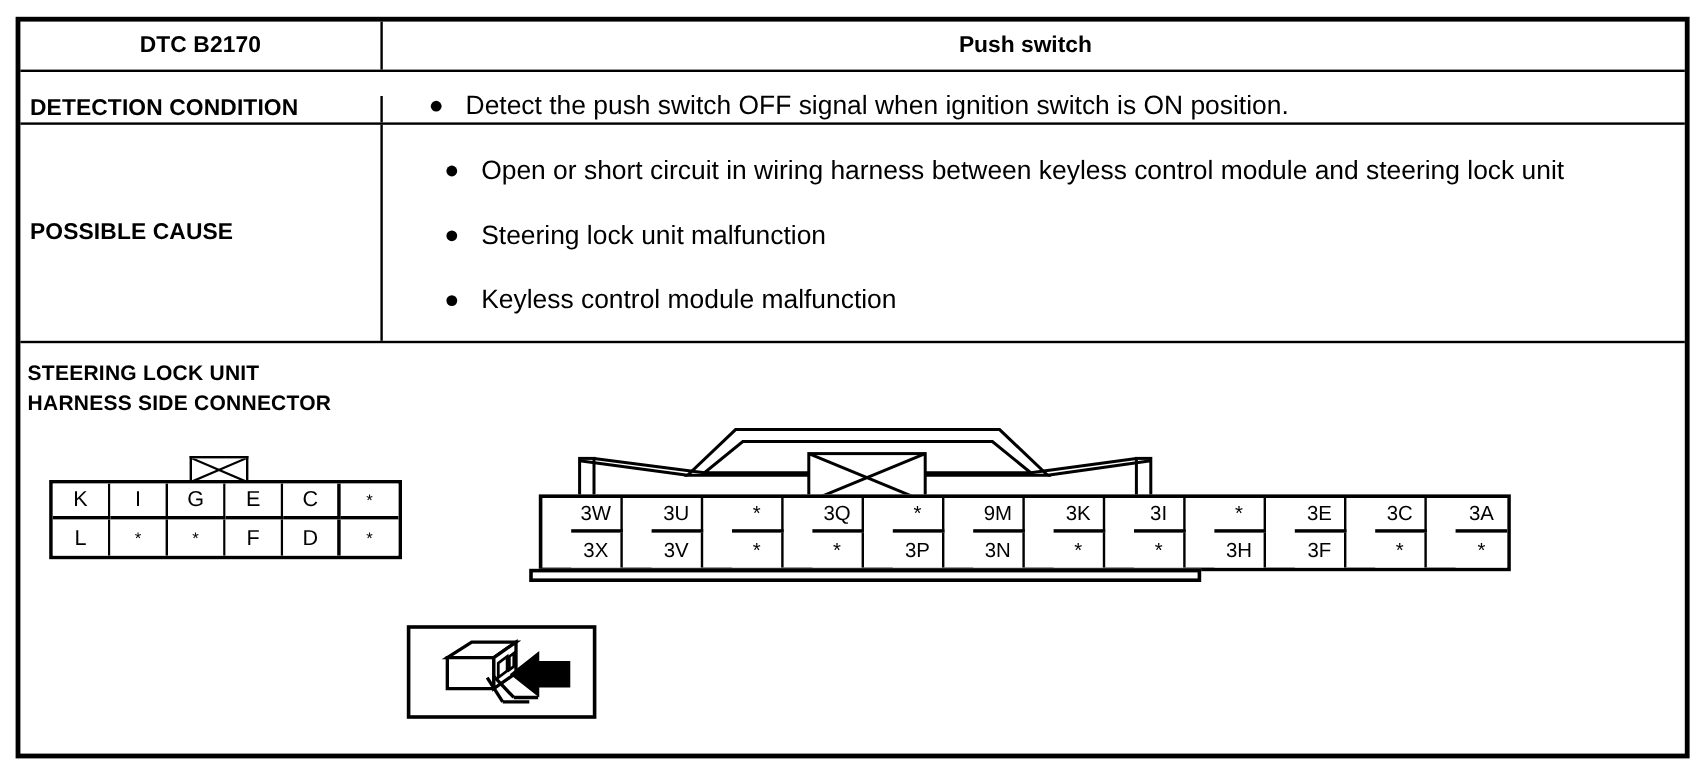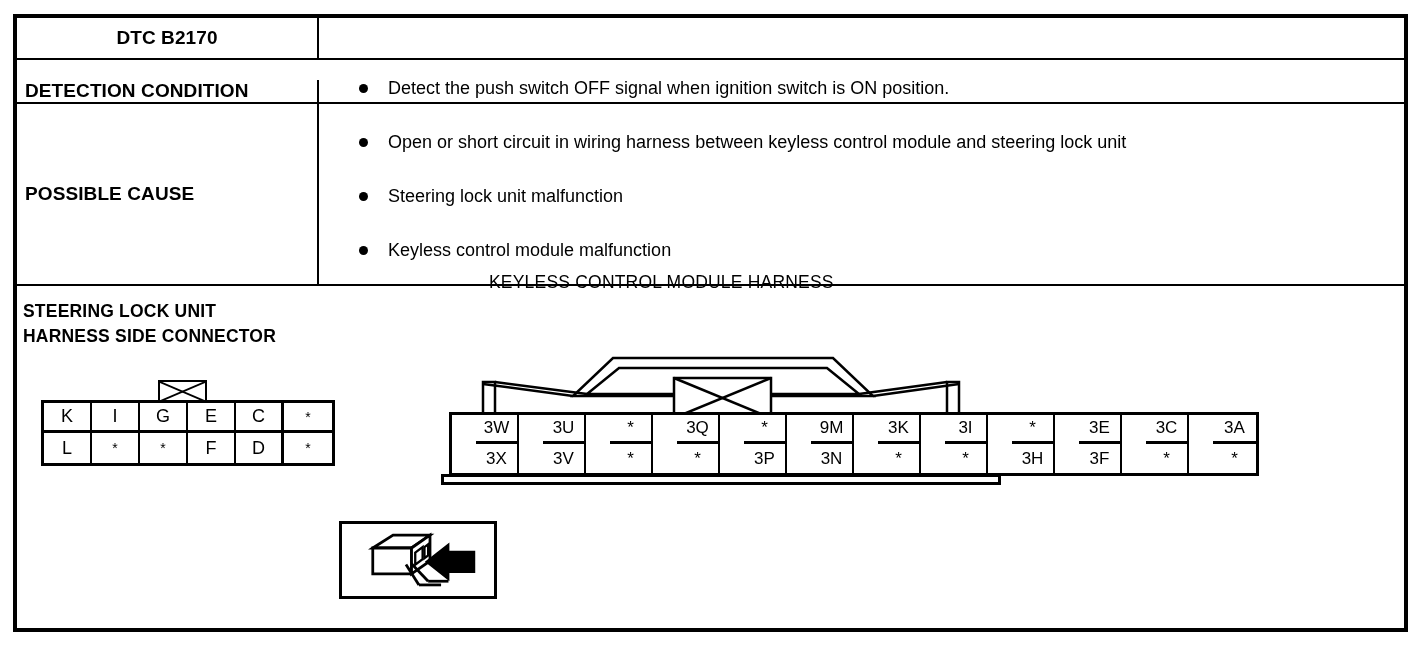--- a/index.html
+++ b/index.html
@@ -76,21 +76,21 @@
     font-weight: bold;
     font-size: 19px;
     text-align: center;
     width: 100%;
   }
 
   
   .bullet-line {
     display: flex;
     align-items: flex-start;
-    font-size: 18px;
+    font-size: 22px;
     line-height: 28px;
   }
   .bullet-dot {
     flex: 0 0 auto;
     width: 9px;
     height: 9px;
     border-radius: 50%;
     background: #000;
     margin-top: 10px;
     margin-right: 20px;
@@ -222,39 +222,42 @@
 <body>
 
 <div id="page">
 
   <div class="dtc-table">
 
     <div class="trow r-header">
       <div class="cell-label center">
         <span class="lbl-strong">DTC B2170</span>
       </div>
+      <div class="cell-body" style="padding-left:0;justify-content:center;">
+        <span class="hdr-title">Push switch</span>
+      </div>
     </div>
 
     <div class="trow r-detect">
       <div class="cell-label">
         <span class="lbl-strong">DETECTION CONDITION</span>
       </div>
       <div class="cell-body">
         <div class="bullet-line">
           <span class="bullet-dot"></span>
           <span class="bullet-text">Detect the push switch OFF signal when ignition switch is ON position.</span>
         </div>
       </div>
     </div>
 
     <div class="trow r-cause">
       <div class="cell-label">
         <span class="lbl-strong">POSSIBLE CAUSE</span>
       </div>
-      <div class="cell-body" style="padding-top:0;">
+      <div class="cell-body" style="padding-top:0;margin-left:13px;">
         <div class="cause-list">
           <div class="bullet-line">
             <span class="bullet-dot"></span>
             <span class="bullet-text">Open or short circuit in wiring harness between keyless control module and steering lock unit</span>
           </div>
           <div class="bullet-line">
             <span class="bullet-dot"></span>
             <span class="bullet-text">Steering lock unit malfunction</span>
           </div>
           <div class="bullet-line">
@@ -266,21 +269,20 @@
     </div>
 
     <div class="r-diagram">
 
       <div class="cap" id="cap-slu">
         <div>STEERING LOCK UNIT</div>
         <div>HARNESS SIDE CONNECTOR</div>
       </div>
 
       <div class="cap" id="cap-kcm">
-        <div>KEYLESS CONTROL MODULE HARNESS</div>
       </div>
 
       <div class="conn-slu">
         <div class="slu-tab">
           <svg class="xmark" viewBox="0 0 49 21" preserveAspectRatio="none">
             <line x1="0" y1="0" x2="49" y2="21" stroke="#000" stroke-width="2"></line>
             <line x1="49" y1="0" x2="0" y2="21" stroke="#000" stroke-width="2"></line>
           </svg>
         </div>
         <div class="slu-grid">

